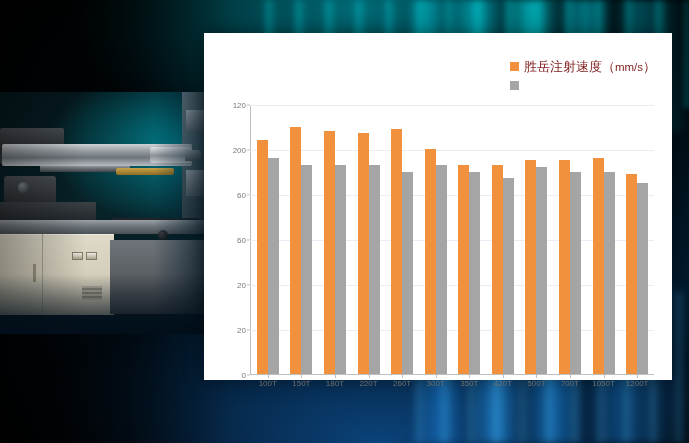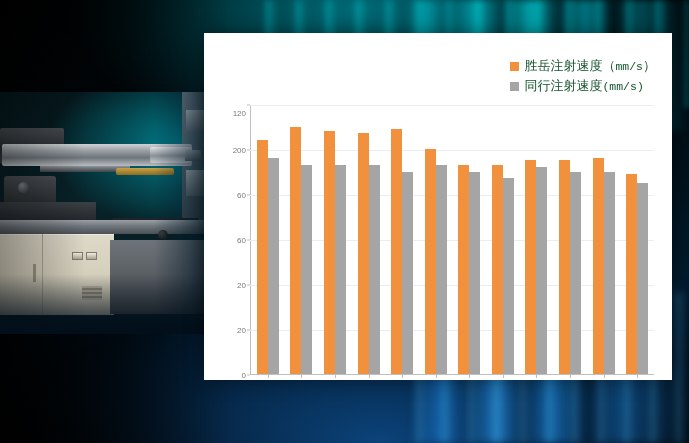--- a/index.html
+++ b/index.html
@@ -257,23 +257,22 @@
     margin-bottom: 7px;
     white-space: nowrap;
   }
   .legend-swatch {
     width: 9px; height: 9px;
     margin-right: 5px;
     flex: 0 0 auto;
   }
   .legend-label {
     font-size: 13px;
-    color: #14532d;
+    color: #7f1d1d;
     line-height: 1;
-    font-family: Liberation Mono, monospace;
   }
   .legend-label .unit { font-size: 11.5px; }
 
   .plot {
     position: absolute;
     left: 46px; top: 72px;
     width: 404px; height: 270px;
   }
   .grid-line {
     position: absolute;
@@ -388,21 +387,20 @@
 
   <div class="chart-panel">
 
     <div class="legend">
       <div class="legend-row">
         <span class="legend-swatch" style="background: rgb(242, 145, 61);"></span>
         <span class="legend-label"><span>胜岳注射速度（</span><span class="unit">mm/s</span><span>）</span></span>
       </div>
       <div class="legend-row">
         <span class="legend-swatch" style="background: rgb(165, 165, 165);"></span>
-        <span class="legend-label"><span>同行注射速度</span><span class="unit">(mm/s)</span></span>
       </div>
     </div>
 
     <div class="plot" id="plot">
       <div class="axis-line"></div>
       <div class="axis-line-x"></div>
       <div id="gridlines">
           <div class="grid-line" style="top: 225px;"></div>
           <div class="grid-line" style="top: 180px;"></div>
           <div class="grid-line" style="top: 135px;"></div>
@@ -416,21 +414,21 @@
           <div class="ytick" style="top: 225px;">20</div>
           <div class="ytick-mark" style="top: 225px;"></div>
           <div class="ytick" style="top: 180px;">20</div>
           <div class="ytick-mark" style="top: 180px;"></div>
           <div class="ytick" style="top: 135px;">60</div>
           <div class="ytick-mark" style="top: 135px;"></div>
           <div class="ytick" style="top: 90px;">60</div>
           <div class="ytick-mark" style="top: 90px;"></div>
           <div class="ytick" style="top: 45px;">200</div>
           <div class="ytick-mark" style="top: 45px;"></div>
-          <div class="ytick" style="top: 8px; margin-left: 24px;">120</div>
+          <div class="ytick" style="top: 0px; margin-left: 24px;">120</div>
           <div class="ytick-mark" style="top: 0px;"></div>
         </div>
       <div class="groups" id="groups">
           <div class="group">
             <div class="bar bar-a" title="胜岳注射速度（mm/s） 100T: 104" style="height: 234px; background: rgb(242, 145, 61);"></div>
             <div class="bar bar-b" title="同行注射速度(mm/s) 100T: 96" style="height: 216px; background: rgb(165, 165, 165);"></div>
             <div class="xtick-mark"></div>
           </div>
           <div class="group">
             <div class="bar bar-a" title="胜岳注射速度（mm/s） 150T: 110" style="height: 247.5px; background: rgb(242, 145, 61);"></div>
@@ -483,15 +481,29 @@
             <div class="xtick-mark"></div>
           </div>
           <div class="group">
             <div class="bar bar-a" title="胜岳注射速度（mm/s） 1200T: 89" style="height: 200.25px; background: rgb(242, 145, 61);"></div>
             <div class="bar bar-b" title="同行注射速度(mm/s) 1200T: 85" style="height: 191.25px; background: rgb(165, 165, 165);"></div>
             <div class="xtick-mark"></div>
           </div>
         </div>
     </div>
 
+    <div class="xlabels" id="xlabels">
+        <div class="xlabel">100T</div>
+        <div class="xlabel">150T</div>
+        <div class="xlabel">180T</div>
+        <div class="xlabel">220T</div>
+        <div class="xlabel">260T</div>
+        <div class="xlabel">300T</div>
+        <div class="xlabel">350T</div>
+        <div class="xlabel">420T</div>
+        <div class="xlabel">500T</div>
+        <div class="xlabel">700T</div>
+        <div class="xlabel">1050T</div>
+        <div class="xlabel">1200T</div>
+      </div>
   </div>
 
 </div>
 
 </body></html>

